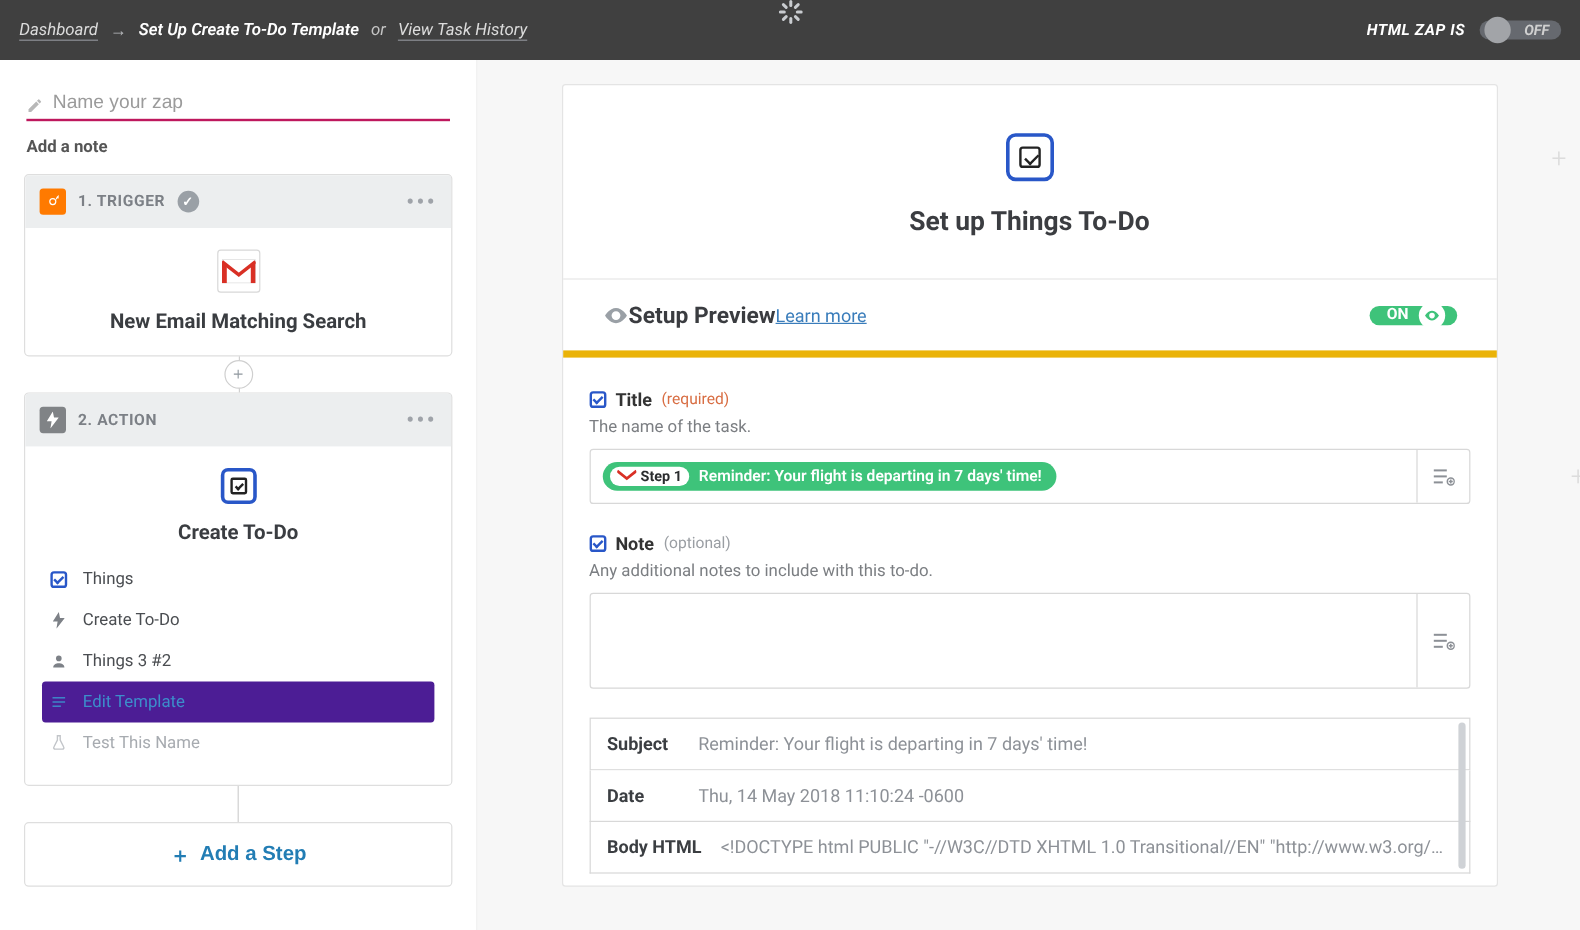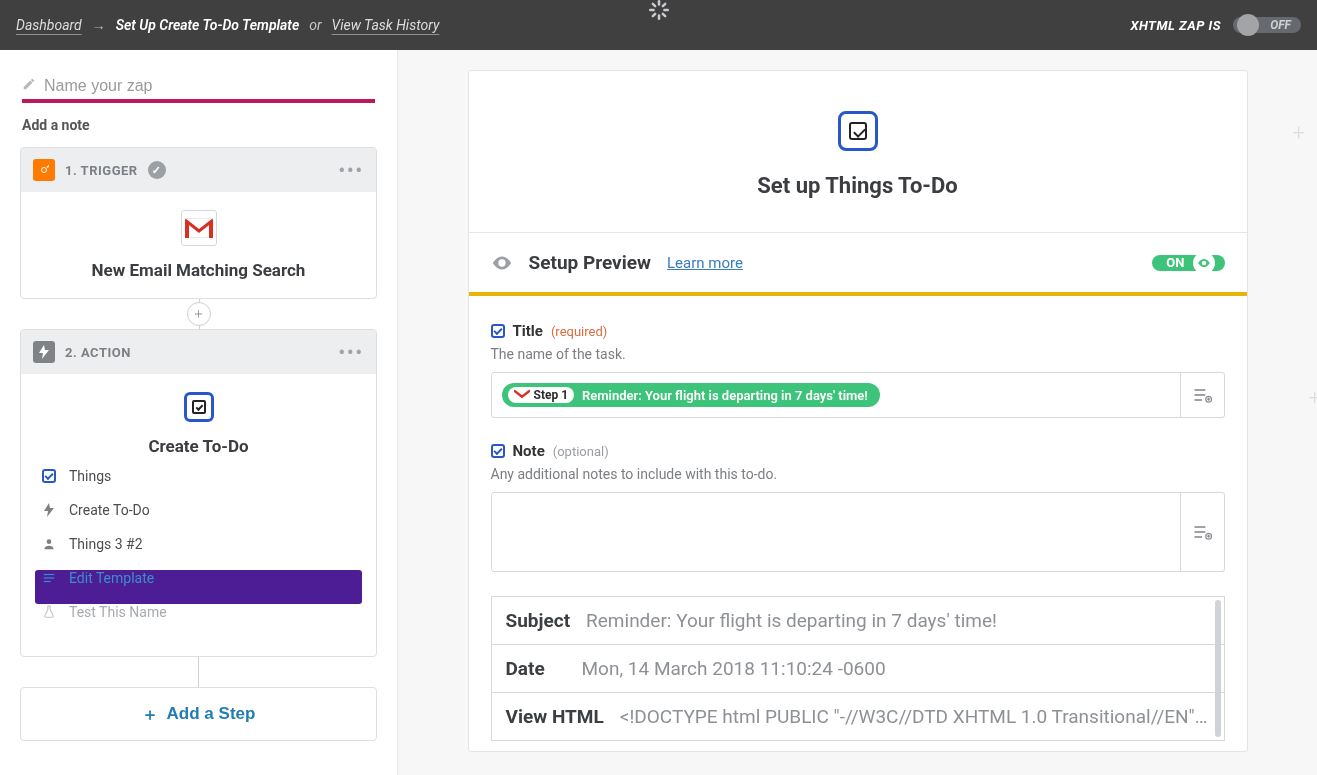--- a/index.html
+++ b/index.html
@@ -19,21 +19,21 @@
   .toggle { width:68px; height:16px; border-radius:14px; background:#66696f; position:relative; display:flex; align-items:center; cursor:pointer; }
   .toggle .knob { width:22px; height:22px; background:#a2a4a8; border-radius:50%; position:absolute; left:4px; }
   .toggle .lbl { position:absolute; right:10px; font-size:12px; font-weight:700; color:#d0d0d0; }
 
   
   .shell { display:flex; height:725px; }
   .left { width:398px; border-right:1px solid #e9e9e9; padding:18px 20px 0 20px; overflow:auto; }
   .right { flex:1; background: repeating-linear-gradient(#f7f7f7 0 0) , #f7f7f7; position:relative; padding:20px 30px 0 30px; overflow:auto; }
 
   
-  .name-row { display:flex; align-items:flex-start; border-bottom:4px solid #be185d; margin:5px 2px 8px 2px; padding:4px 0; gap:8px; }
+  .name-row { display:flex; align-items:flex-end; border-bottom:2px solid #be185d; margin:5px 2px 8px 2px; padding:4px 0; gap:8px; }
   .name-row input { border:none; outline:none; flex:1; font-size:16px; color:#333; }
   .name-row input::placeholder { color:#9b9b9b; }
   .add-note { font-size:14px; font-weight:700; color:#555; cursor:pointer; padding:6px 2px 14px 2px; display:inline-block; }
 
   .step-card { border:1px solid #dedede; border-radius:4px; background:#fff; margin-bottom:0; overflow:hidden; }
   .step-head { background:#eceeef; height:44px; display:flex; align-items:center; padding:0 12px; gap:10px; font-weight:700; color:#7c8086; letter-spacing:0.5px; font-size:13px; position:relative; }
   .step-head .num-badge { width:22px; height:22px; border-radius:3px; display:flex; align-items:center; justify-content:center; color:#fff; font-size:12px; }
   .trigger-badge { background:#ff7a00; }
   .action-badge { background:#808386; }
   .head-check { width:18px; height:18px; border-radius:50%; background:#9aa0a6; display:flex; align-items:center; justify-content:center; color:#fff; font-size:11px; }
@@ -42,38 +42,38 @@
   .step-body { padding:18px 14px; }
   .step-row { display:flex; align-items:center; gap:14px;flex-direction:column; }
   .step-row .icon-box { width:36px; height:36px; border:1px solid #d8d8d8; background:#fff; border-radius:3px; display:flex; align-items:center; justify-content:center; }
   .step-title { font-size:17px; font-weight:700; color:#3a3d41; }
 
   .connector { height:30px; display:flex; align-items:center; justify-content:center; position:relative; }
   .connector::before { content:""; position:absolute; top:0; bottom:0; left:50%; width:1px; background:#d0d0d0; }
   .plus-circle { width:24px; height:24px; border:1px solid #cfcfcf; background:#fff; border-radius:50%; display:flex; align-items:center; justify-content:center; z-index:1; color:#9199a0; font-size:14px; cursor:pointer; }
 
   .sublist { margin-top:12px; }
-  .sub-item { display:flex; align-items:flex-start; gap:12px; height:34px; padding:0 6px; font-size:14px; color:#4a4d51; border-radius:3px; cursor:pointer; }
+  .sub-item { display:flex; align-items:center; gap:12px; height:34px; padding:0 6px; font-size:14px; color:#4a4d51; border-radius:3px; cursor:pointer; }
   .sub-item .si { width:16px; height:16px; display:flex; align-items:center; justify-content:center; color:#7d8187; }
   .sub-item.active { background:#4c1d95; color:#3c8ecb; }
   .sub-item.active .si { color:#3c8ecb; }
   .sub-item.muted { color:#a7abb0; }
 
   .add-step-btn { border:1px solid #dedede; border-radius:4px; width:100%; height:54px; display:flex; align-items:center; justify-content:center; gap:8px; font-size:17px; font-weight:700; color:#227db4; background:#fff; cursor:pointer; margin-top:0; }
   .vline { width:1px; height:30px; background:#d0d0d0; margin:0 auto; }
 
   
   .panel { background:#fff; border:1px solid #e4e4e4; border-radius:3px; width:780px; margin:0 auto; }
   .panel-hero { padding:40px 0 34px 0; text-align:center; border-bottom:1px solid #e7e7e7; }
   .things-big { width:40px; height:40px; border:3px solid #2957c8; border-radius:8px; display:inline-flex; align-items:center; justify-content:center; background:#fff; }
   .things-big .tick { width:18px; height:18px; border:2px solid #222; border-radius:3px; position:relative; }
   .things-big .tick::after { content:""; position:absolute; left:3px; top:4px; width:9px; height:5px; border-left:2px solid #222; border-bottom:2px solid #222; transform:rotate(-45deg); }
   .hero-title { font-size:22px; font-weight:700; color:#3b3d41; margin-top:22px; }
 
-  .preview-bar { display:flex; align-items:center; padding:18px 22px; border-bottom:4px solid #eab308; gap:16px; }
+  .preview-bar { display:flex; align-items:center; padding:18px 33px; border-bottom:6px solid #eab308; }
   .eye { color:#9aa0a6; }
   .preview-title { font-size:19px; font-weight:700; color:#3a3c40; }
   .learn { color:#3a7dbb; text-decoration:underline; font-size:15px; }
   .preview-toggle { margin-left:auto; background:#3ec37a; height:16px; border-radius:16px; display:flex; align-items:center; padding:0 10px 0 14px; gap:8px; cursor:pointer; }
   .preview-toggle .t-lbl { color:#fff; font-weight:700; font-size:13px; }
   .preview-toggle .t-knob { width:22px; height:22px; background:#fff; border-radius:50%; display:flex; align-items:center; justify-content:center; color:#3ec37a; }
 
   .form-area { padding:26px 22px 10px 22px; position:relative; }
   .field-label { display:flex; align-items:center; gap:8px; font-size:15px; color:#333; font-weight:700; }
   .things-sm { width:14px; height:14px; border:2px solid #2957c8; border-radius:3px; display:inline-flex; align-items:center; justify-content:center; }
@@ -86,21 +86,21 @@
   .field-box .content { flex:1; padding:10px; display:flex; align-items:flex-start; }
   .field-box .picker-btn { width:44px; border-left:1px solid #d8d8d8; display:flex; align-items:center; justify-content:center; cursor:pointer; color:#8c9096; font-size:18px; }
   .pill { background:#3ec37a; border-radius:14px; padding:4px 12px 4px 6px; display:inline-flex; align-items:center; gap:8px; color:#fff; font-size:13px; font-weight:600; }
   .gmail-mini { width:16px; height:12px; }
   .pill .step-chip { background:#fff; color:#2a2c2e; border-radius:8px; padding:1px 6px; font-size:12px; font-weight:700; display:flex; align-items:center; gap:4px; }
 
   .note-box { height:80px; }
   .note-box .content { align-items:flex-start; }
 
   .data-rows { position:relative; }
-  .data-row { border:1px solid #d8d8d8; border-top:none; display:flex; align-items:center; padding:12px 14px; gap:16px; font-size:19px; background:#fff; }
+  .data-row { border:1px solid #d8d8d8; border-top:none; display:flex; align-items:center; padding:12px 14px; gap:16px; font-size:15px; background:#fff; }
   .data-rows .data-row:first-child { border-top:1px solid #d8d8d8; }
   .data-key { font-weight:700; color:#3b3e42; min-width:60px; }
   .data-val { color:#8d9197; flex:1; overflow:hidden; white-space:nowrap; text-overflow:ellipsis; }
   .data-scroll { position:absolute; right:4px; top:4px; bottom:4px; width:6px; background:#cfd2d6; border-radius:3px; }
 
   
   .bg-plus { position:absolute; color:#dcdcdc; font-size:22px; font-weight:300; pointer-events:none; }
 
   
   svg { display:block; }
@@ -122,21 +122,21 @@
         <rect x="10.5" y="17" width="3" height="7" rx="1.5"></rect>
         <rect x="0" y="10.5" width="7" height="3" rx="1.5"></rect>
         <rect x="17" y="10.5" width="7" height="3" rx="1.5"></rect>
         <rect x="10.5" y="0" width="3" height="7" rx="1.5" transform="rotate(45 12 12)"></rect>
         <rect x="10.5" y="17" width="3" height="7" rx="1.5" transform="rotate(45 12 12)"></rect>
         <rect x="0" y="10.5" width="7" height="3" rx="1.5" transform="rotate(45 12 12)"></rect>
         <rect x="17" y="10.5" width="7" height="3" rx="1.5" transform="rotate(45 12 12)"></rect>
       </g>
   </svg>
   <div class="zap-status">
-    <span class="zap-status-label">XHTML ZAP IS</span>
+    <span class="zap-status-label">HTML ZAP IS</span>
     <div class="toggle">
       <div class="knob"></div>
       <span class="lbl">OFF</span>
     </div>
   </div>
 </div>
 
 <div class="shell">
   <div class="left">
     <div class="name-row">
@@ -330,24 +330,24 @@
           </div>
         </div>
 
         <div class="data-rows">
           <div class="data-row">
             <span class="data-key">Subject</span>
             <span class="data-val">Reminder: Your flight is departing in 7 days' time!</span>
           </div>
           <div class="data-row">
             <span class="data-key">Date</span>
-            <span class="data-val">Mon, 14 March 2018 11:10:24 -0600</span>
+            <span class="data-val">Thu, 14 May 2018 11:10:24 -0600</span>
           </div>
           <div class="data-row">
-            <span class="data-key">View HTML</span>
+            <span class="data-key">Body HTML</span>
             <span class="data-val">&lt;!DOCTYPE html PUBLIC "-//W3C//DTD XHTML 1.0 Transitional//EN" "http://www.w3.org/TR/xh…</span>
           </div>
           <div class="data-scroll"></div>
         </div>
 
       </div>
     </div>
   </div>
 </div>
 

